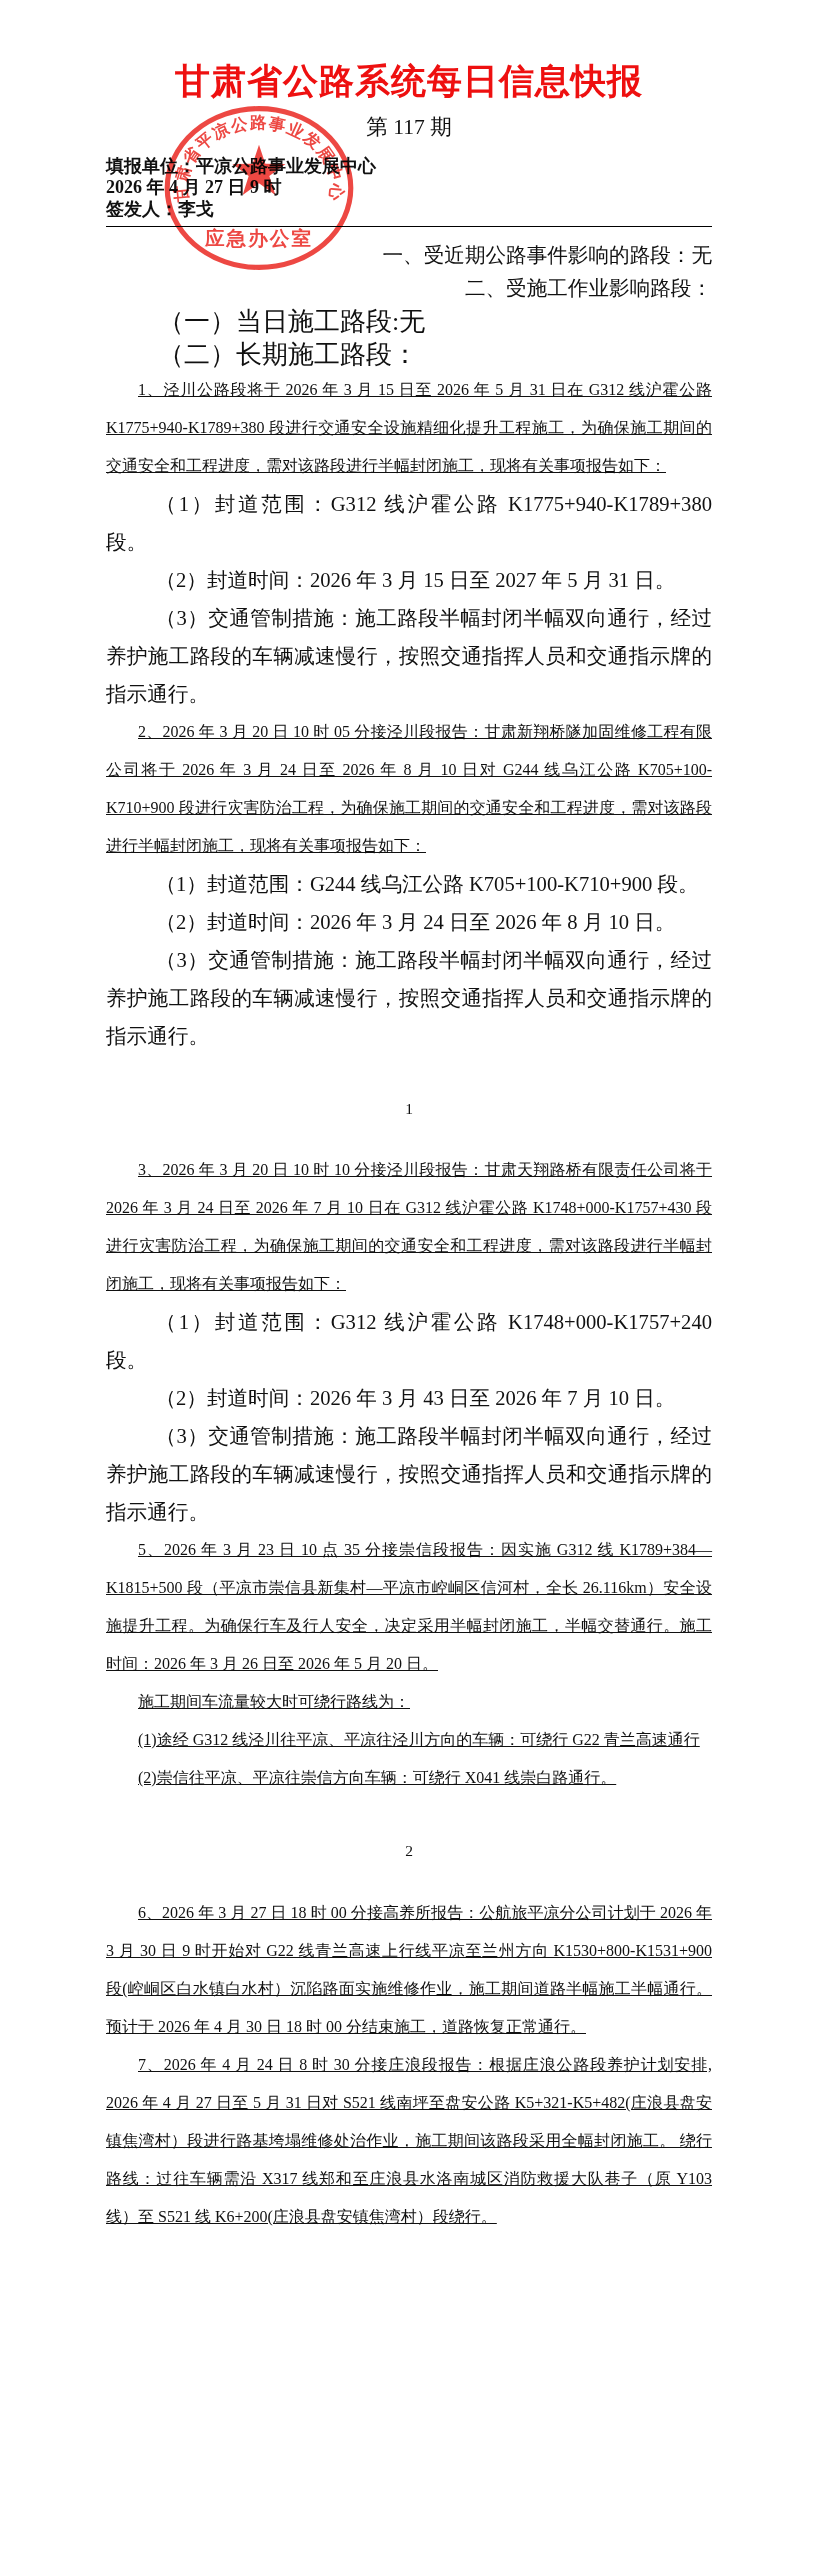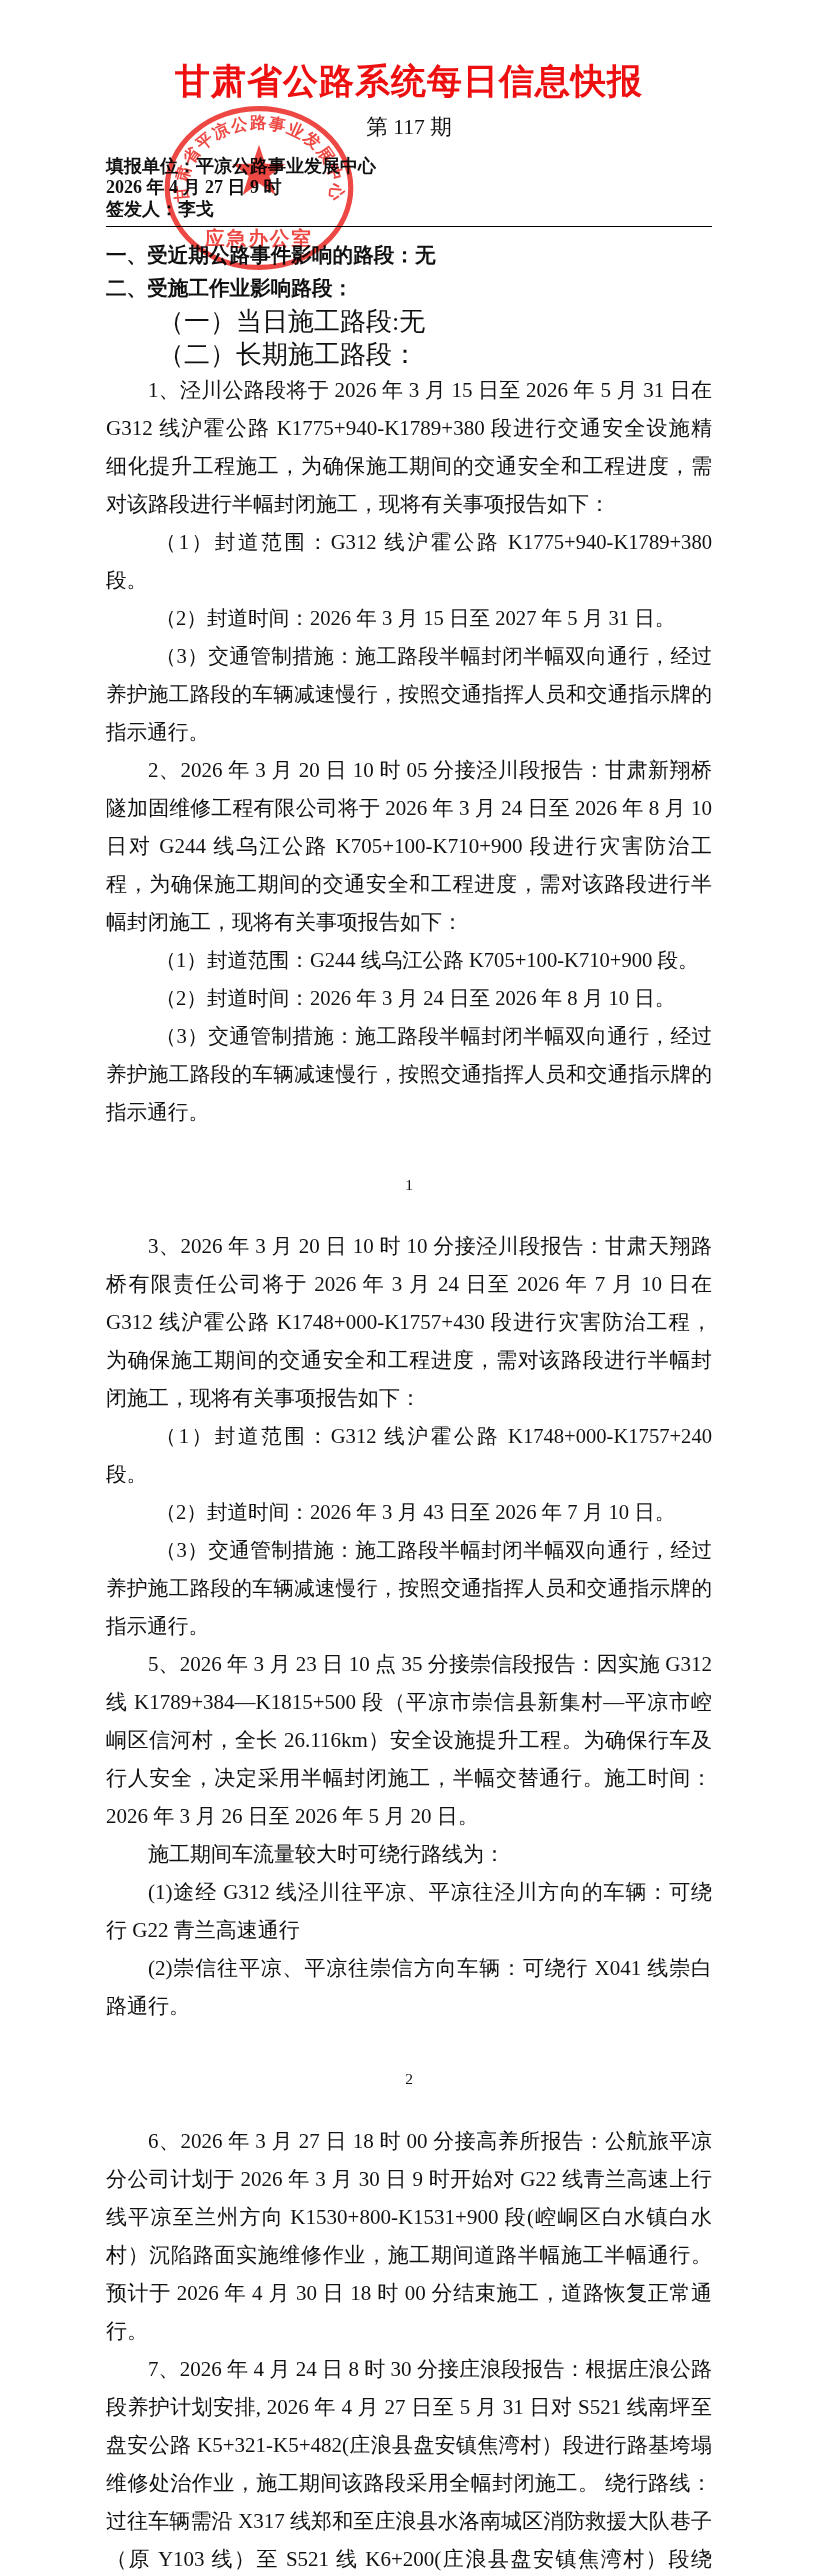--- a/index.html
+++ b/index.html
@@ -44,25 +44,25 @@
     margin-top: 16.5px;
     font-size: 18px;
     font-weight: bold;
     line-height: 21.6px;
     border-bottom: 1.5px solid #000;
     padding-bottom: 6.2px;
     flex-direction: column;
   }
   .doc-body { margin-top: 11.3px; }
   .blk { margin: 0; }
-  .h1 { font-size: 20.6px; line-height: 33px; font-weight: bold; }
+  .h1 { font-size: 20.6px; line-height: 33px; font-weight: normal; text-align: right; }
   .h2 { font-size: 26px; line-height: 33px; text-indent: 2em; }
   .para {
-    font-size: 21px; line-height: 38px;
-    text-indent: 2em; text-align: justify;
+    font-size: 16px; line-height: 38px;
+    text-indent: 2em; text-align: justify; text-decoration: underline;
   }
   .sub {
     font-size: 20.6px; line-height: 38px;
     text-indent: 2.4em; text-align: justify;
   }
   .pagenum {
     text-align: center;
     font-size: 15.5px;
     line-height: 16.5px;
     text-indent: 0;

